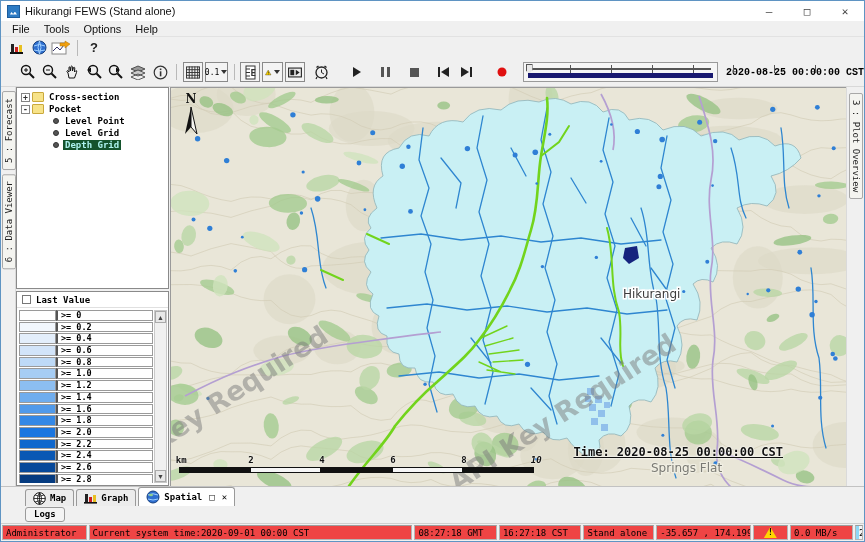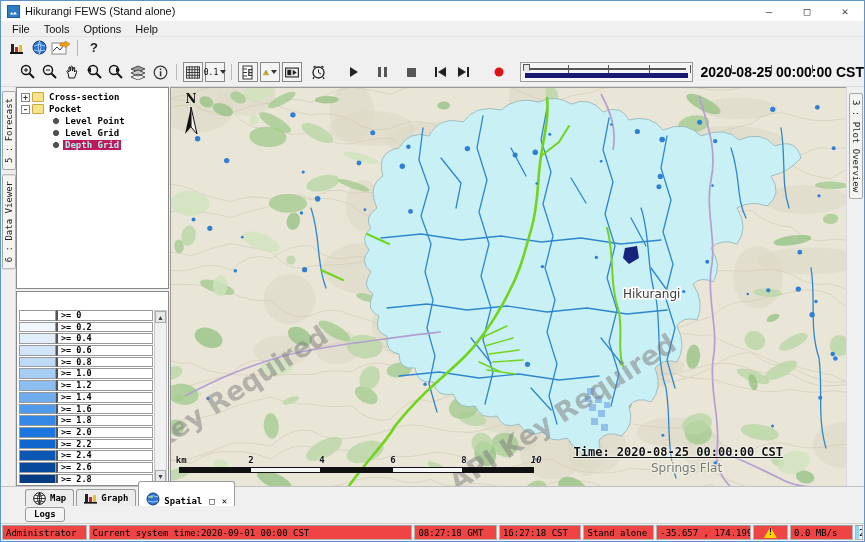--- a/index.html
+++ b/index.html
@@ -27,42 +27,42 @@
   .tbtn.boxed { border:1px solid #8a8a8a; background:#f4f4f4; padding:0 2px; }
   .tsep { width:1px; height:16px; background:#b9b9b9; margin:0 5px; }
   .dd-arrow { width:0; height:0; border-left:3px solid transparent; border-right:3px solid transparent; border-top:4px solid #333; margin-left:2px; }
   .qmark { font-weight:bold; font-size:13px; color:#222; }
   
   .timeline { position:relative; width:338px; height:20px; margin-left:10px; border:1px solid #9a9a9a; background:#f6f6f6; }
   .tl-track { position:absolute; left:6px; right:6px; top:5px; height:2px; background:#555; }
   .tl-tick { position:absolute; top:2px; width:1px; height:8px; background:#555; }
   .tl-bar { position:absolute; left:4px; right:4px; bottom:3px; height:5px; background:#191970; }
   .tl-thumb { position:absolute; left:2px; top:1px; width:7px; height:10px; background:#e8e8e8; border:1px solid #555; clip-path:polygon(0 0,100% 0,100% 60%,50% 100%,0 60%); }
-  .tb-date { font-family:Liberation Sans, sans-serif; font-size:14px; font-weight:bold; margin-left:8px; white-space:nowrap; }
+  .tb-date { font-family:Liberation Mono, monospace; font-size:10px; font-weight:bold; margin-left:8px; white-space:nowrap; }
   
   svg.ic { display:block; }
   
   .vstrip { position:absolute; top:86px; bottom:55px; width:15px; background:#f0f0f0; z-index:5; }
   .vstrip.left { left:0; border-right:1px solid #dadada; }
   .vstrip.right { right:0; width:18px; border-left:1px solid #dadada; }
   .vtab { border:1px solid #a8a8a8; background:#f4f4f0; border-radius:2px; font-family:"DejaVu Sans Mono", monospace; font-size:9px; color:#222; padding:6px 1px; margin:4px 1px; display:block; white-space:nowrap; }
   .vstrip.left .vtab { writing-mode:vertical-rl; transform:rotate(180deg); }
   .vstrip.right .vtab { writing-mode:vertical-rl; margin:6px 2px; }
   
   .left-panel { position:absolute; left:15px; top:86px; width:154px; bottom:55px; background:#f0f0f0; }
   .tree-box { position:absolute; left:0; top:0; width:153px; height:202px; background:#fff; border:1px solid #8a8a8a; overflow:hidden; padding:3px 0 0 4px; }
   .tree-row { display:flex; align-items:center; height:12px; font-family:"DejaVu Sans Mono", monospace; font-size:9px; font-weight:bold; white-space:nowrap; }
   .exp-box { width:9px; height:9px; border:1px solid #848484; background:#fff; font-size:8px; line-height:7px; text-align:center; margin-right:2px; color:#333; visibility:hidden; flex:0 0 9px; }
   .tree-row.is-folder .exp-box { visibility:visible; }
   .t-icon { width:12px; height:10px; margin-right:3px; position:relative; flex:0 0 12px; }
   .tree-row.is-folder .t-icon { background:#f7e389; border:1px solid #caa93c; border-radius:1px; }
   .tree-row:not(.is-folder) .t-icon { width:6px; height:6px; flex:0 0 6px; border-radius:50%; background:#555; border:1px solid #333; margin-left:3px; margin-right:4px; }
   .tree-row:not(.is-folder) { padding-left:18px; }
   .tree-label { padding:0 2px; }
-  .tree-row.is-selected .tree-label { background:#be185d; color:#aef3f0; }
+  .tree-row.is-selected .tree-label { background:#14532d; color:#aef3f0; }
   
   .legend-box { position:absolute; left:0; top:204px; width:153px; bottom:0; background:#fff; border:1px solid #8a8a8a; }
   .legend-head { display:flex; align-items:center; height:16px; padding-left:5px; font-family:"DejaVu Sans Mono", monospace; font-size:9px; font-weight:bold; border-bottom:1px solid #e0e0e0; }
   .cbx { width:9px; height:9px; border:1px solid #777; background:#fff; margin-right:5px; }
   .legend-list { position:absolute; left:2px; right:15px; top:18px; bottom:2px; overflow:hidden; }
   .legend-row { display:flex; height:10.7px; margin-bottom:1px; }
   .legend-swatch { width:37px; border:1px solid #9a9a9a; }
   .legend-label { flex:1; border:1px solid #9a9a9a; border-left:2px solid #555; font-family:"DejaVu Sans Mono", monospace; font-size:8.5px; font-weight:bold; padding-left:3px; line-height:9px; }
   .legend-scroll { position:absolute; right:1px; top:18px; bottom:2px; width:13px; background:#f0f0f0; border:1px solid #c9c9c9; }
   .scr-btn { position:absolute; left:0; width:11px; height:12px; background:#e8e8e8; border:1px solid #aaa; font-size:7px; text-align:center; line-height:11px; color:#444; }
@@ -71,21 +71,21 @@
   .map-area { position:absolute; left:169px; top:86px; width:678px; height:401px; background:#e9e6d8; overflow:hidden; border:1px solid #9a9a9a; }
   .map-area svg.terrain { position:absolute; left:0; top:0; }
   .north { position:absolute; left:8px; top:4px; width:24px; text-align:center; font-family:"DejaVu Serif", serif; font-weight:bold; font-size:12px; color:#111; }
   .scalebar { position:absolute; left:8px; bottom:14px; width:356px; height:18px; }
   .sb-seg { position:absolute; bottom:0; height:6px; width:71px; border:1px solid #111; }
   .sb-lbl { position:absolute; bottom:8px; transform:translateX(-30%); font-family:"DejaVu Sans Mono", monospace; font-size:9px; font-weight:bold; color:#111; text-shadow:0 0 2px #fff; }
   .map-time { position:absolute; right:64px; bottom:28px; font-family:"DejaVu Sans Mono", monospace; font-size:12px; font-weight:bold; color:#111; text-shadow:0 0 2px #fff,0 0 2px #fff;text-decoration:underline; }
   
   .bottom-tabs { position:absolute; left:0; bottom:35px; width:100%; height:20px; background:#f0f0f0; border-top:1px solid #c2c2c2; display:flex; align-items:flex-end; padding-left:24px; }
   .btab { display:flex; align-items:center; gap:4px; height:17px; padding:0 7px; border:1px solid #9a9a9a; border-bottom:none; border-radius:3px 3px 0 0; background:#ececec; font-family:"DejaVu Sans Mono", monospace; font-size:9px; font-weight:bold; margin-right:2px; }
-  .btab.active { background:#fff; height:25px;align-items:flex-end; }
+  .btab.active { background:#fff; height:19px; }
   .btab .mini-btn { font-size:9px; font-weight:bold; color:#111; margin-left:3px; }
   .logs-row { position:absolute; left:0; bottom:18px; width:100%; height:17px; background:#f0f0f0; }
   .logs-tab { position:absolute; left:24px; top:1px; height:15px; padding:0 8px; border:1px solid #9a9a9a; border-radius:3px; background:#f4f4f4; font-family:"DejaVu Sans Mono", monospace; font-size:9px; font-weight:bold; line-height:13px; }
   
   .statusbar { position:absolute; left:0; bottom:0; width:100%; height:18px; background:#f0f0f0; border-top:1px solid #cfcfcf; display:flex; align-items:stretch; font-family:"DejaVu Sans Mono", monospace; font-size:9px; }
   .sseg { border:1px solid #b5b5b5; border-top-color:#9d9d9d; margin:1px 1px; padding:1px 3px; white-space:nowrap; overflow:hidden; display:flex; align-items:center; background:#ef4444; }
   .sseg.user { width:86px; }
   .sseg.systime { width:330px; }
   .sseg.gmt { width:84px; }
   .sseg.cst { width:84px; }
@@ -326,20 +326,24 @@
           <span class="tree-label">Level Grid</span>
         </div>
 
         <div class="tree-row is-selected">
           <span class="exp-box"></span>
           <span class="t-icon"></span>
           <span class="tree-label">Depth Grid</span>
         </div>
       </div>
     <div class="legend-box">
+      <div class="legend-head">
+        <span class="cbx"></span>
+        <span>Last Value</span>
+      </div>
       <div class="legend-list">
 
           <div class="legend-row">
             <span class="legend-swatch" style="background-color: rgb(255, 255, 255);"></span>
             <span class="legend-label">&gt;= 0</span>
           </div>
 
           <div class="legend-row">
             <span class="legend-swatch" style="background-color: rgb(242, 247, 253);"></span>
             <span class="legend-label">&gt;= 0.2</span>

